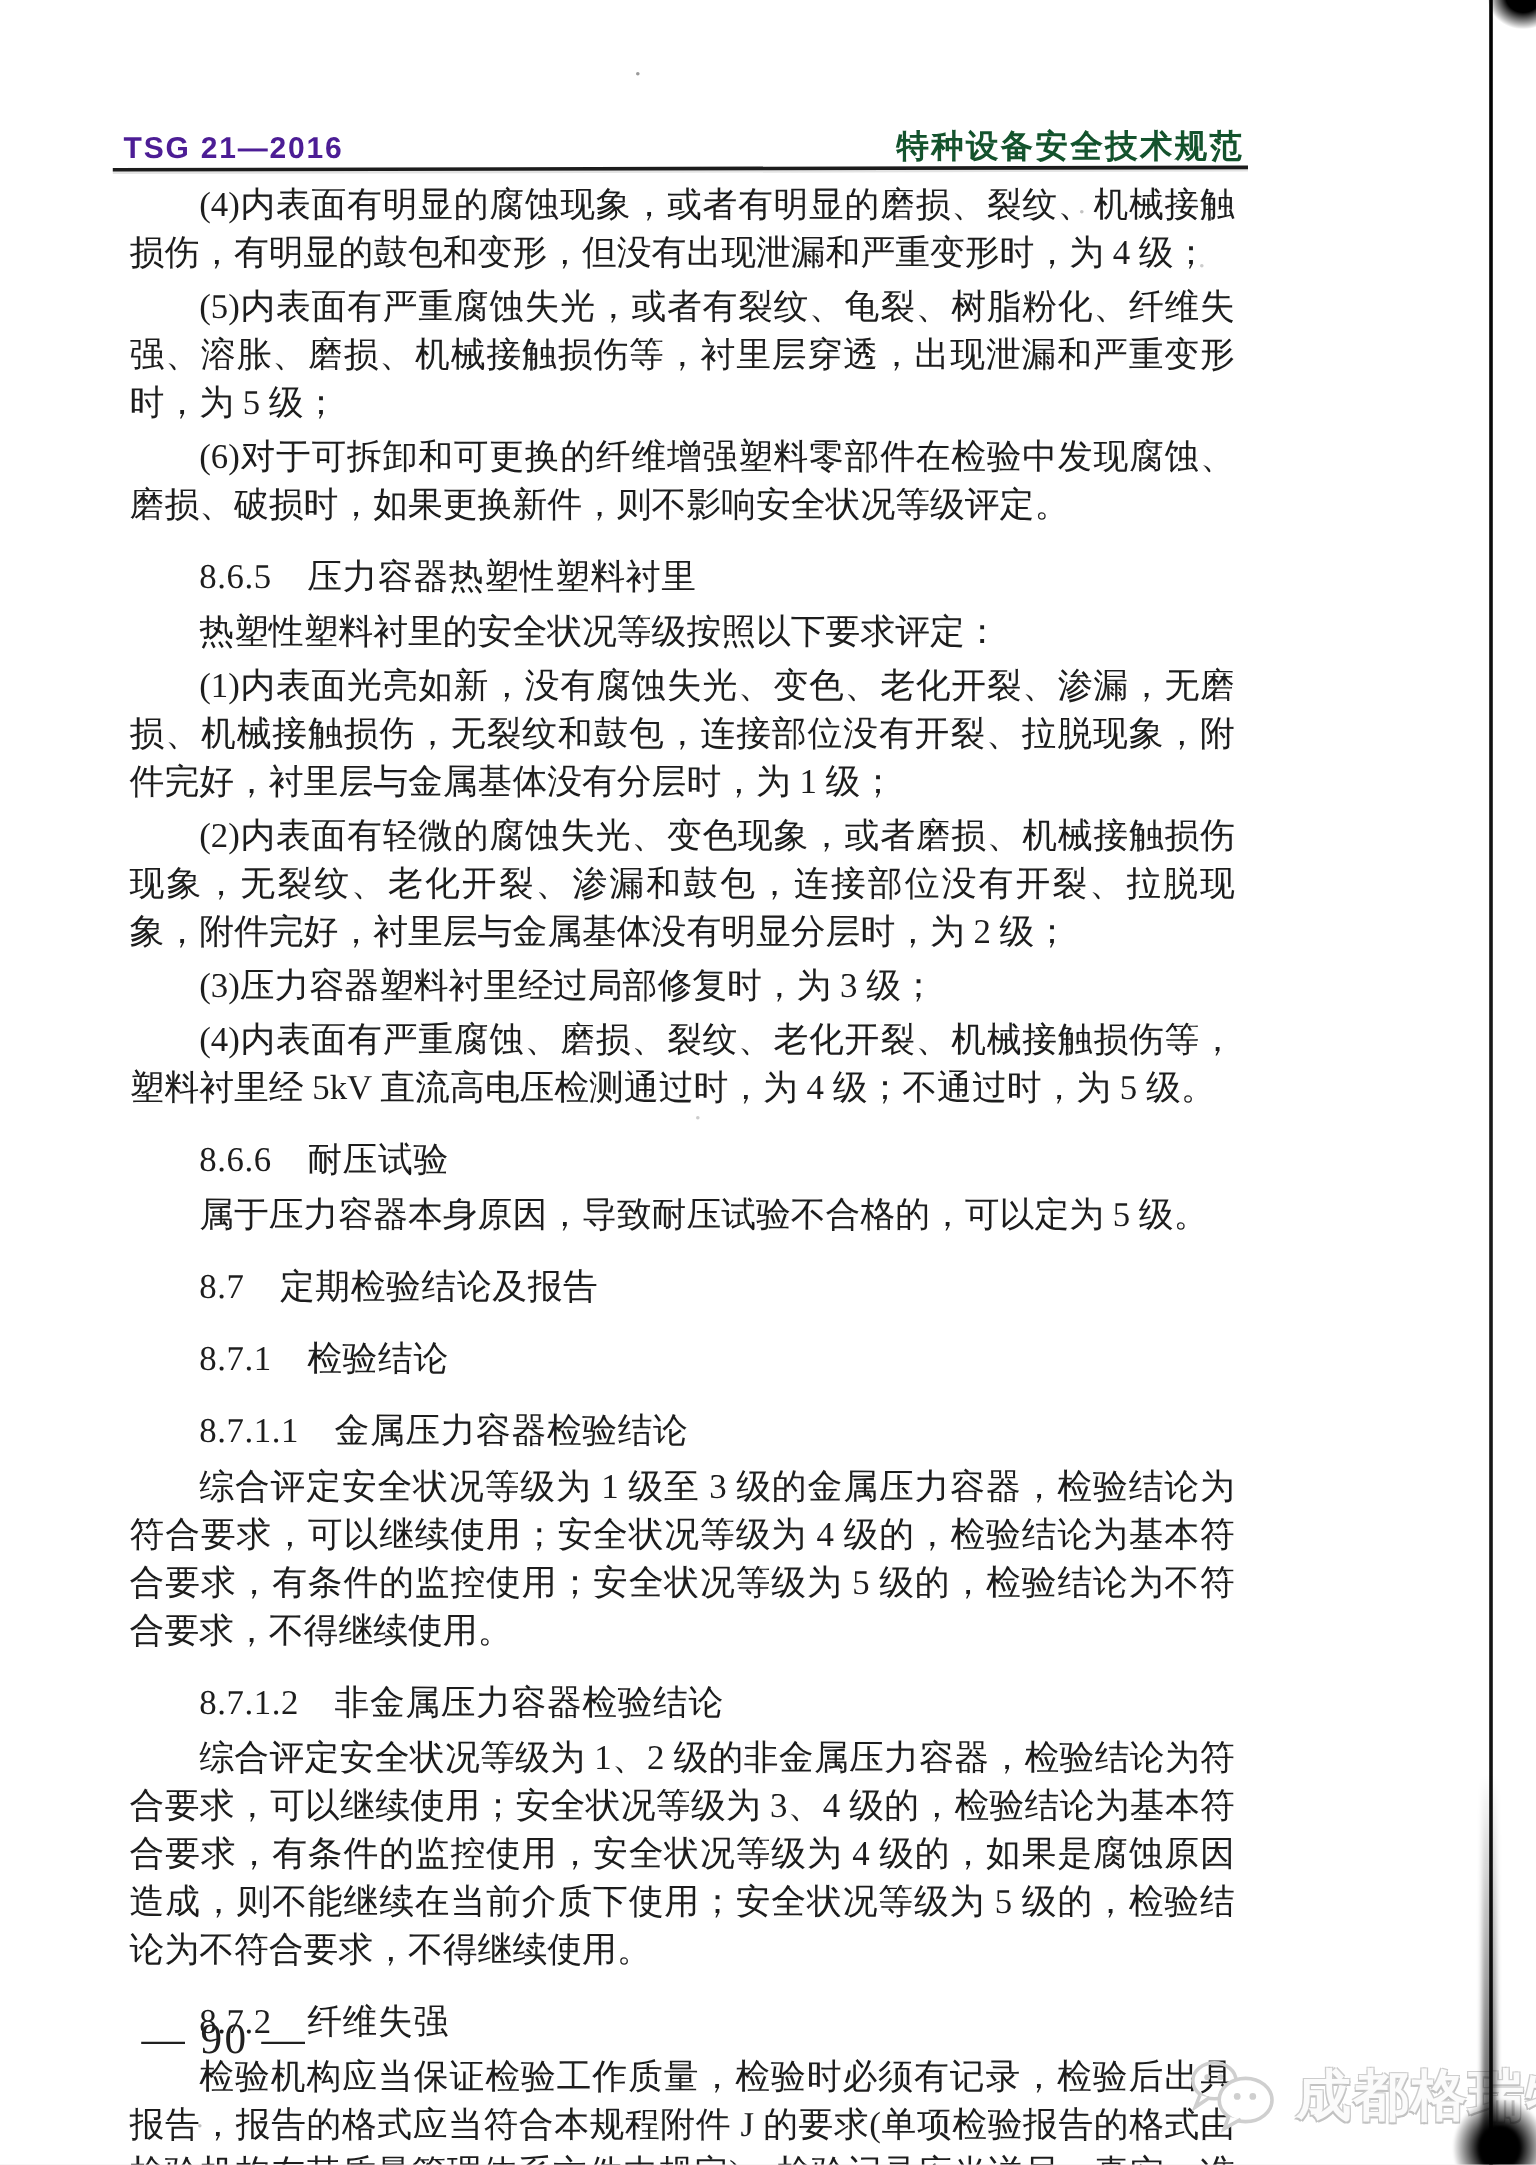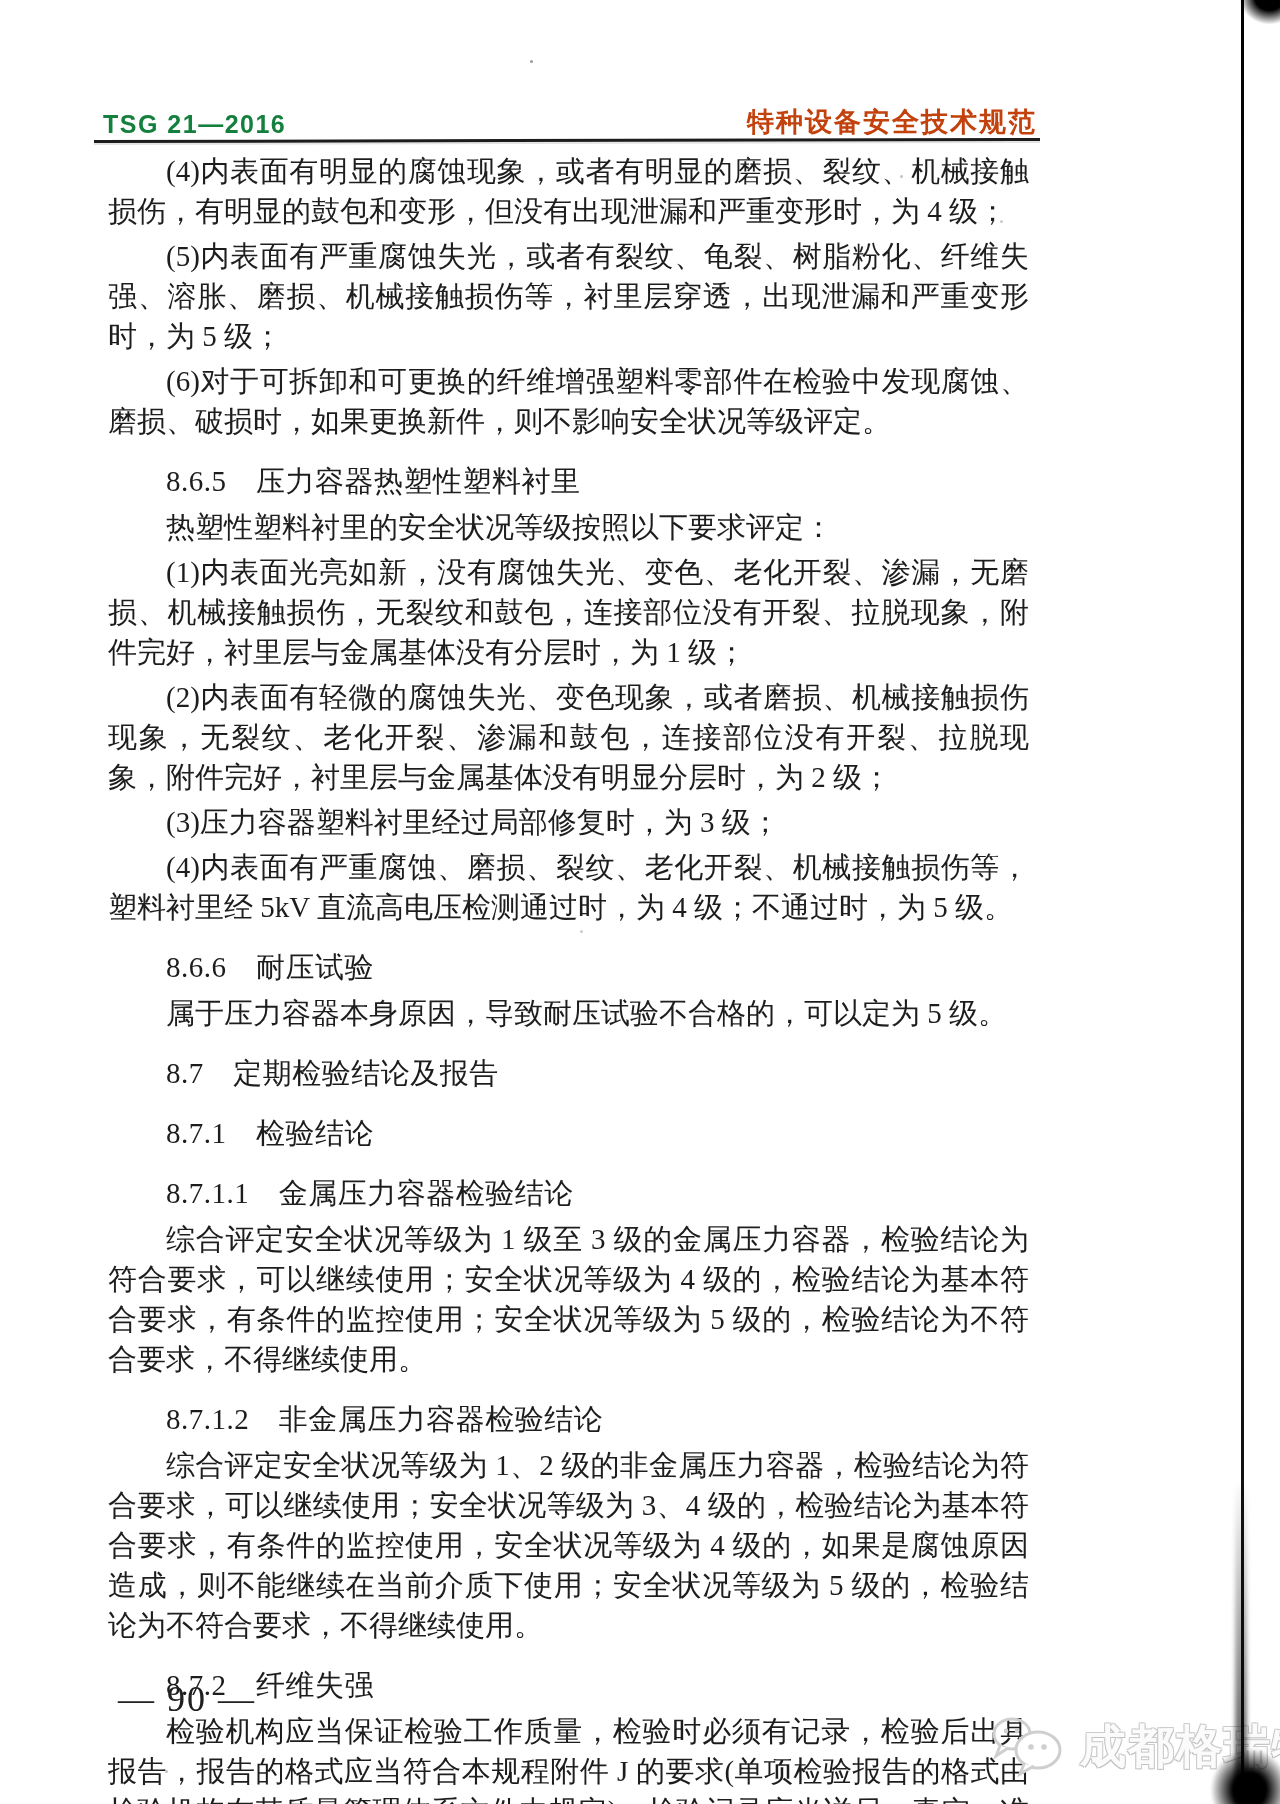--- a/index.html
+++ b/index.html
@@ -9,25 +9,25 @@
     width:1280px; height:1804px;
     background:#ffffff;
     overflow:hidden;
     font-family:"Liberation Serif","DejaVu Serif",serif;
     color:#1f1f1f;
   }
   
   .doc-code {
     position:absolute; left:103px; top:110px;
     font-family:"Liberation Sans","DejaVu Sans",sans-serif;
-    font-size:25px; font-weight:600; letter-spacing:1.5px; color:#15803d;
+    font-size:25px; font-weight:600; letter-spacing:1.5px; color:#4c1d95;
   }
   .doc-title {
     position:absolute; right:243px; top:104px;
-    font-size:27px; font-weight:700; letter-spacing:2px; color:#c2410c;
+    font-size:27px; font-weight:700; letter-spacing:2px; color:#14532d;
   }
   .header-rule {
     position:absolute; left:94px; top:139px; width:946px; height:3px;
     background:#1c1c1c; transform:rotate(-0.12deg);
     box-shadow:0 2px 0 rgba(28,28,28,0.12);
   }
   
   .doc-body {
     position:absolute; left:108px; top:151px; width:921px;
     font-size:29px; line-height:40px; text-align:justify;

